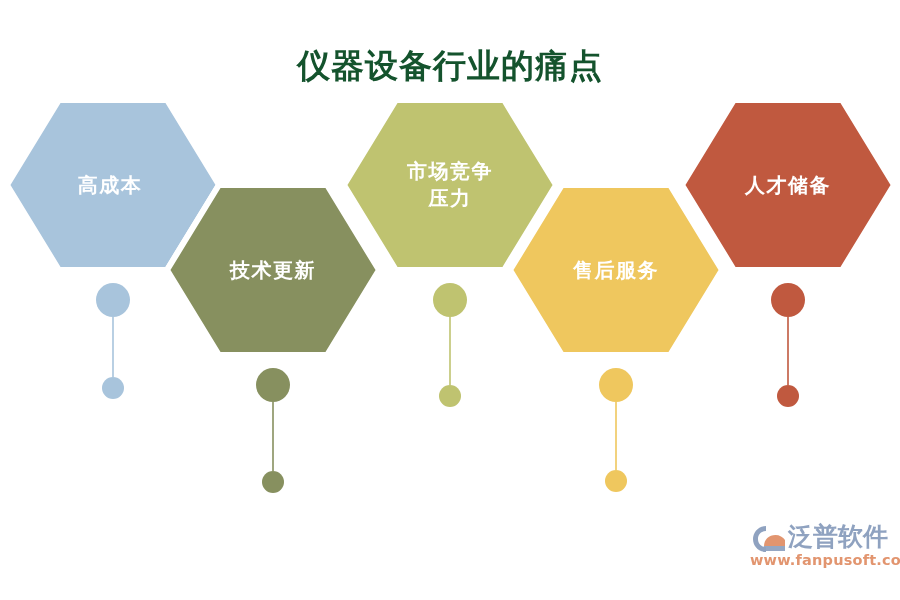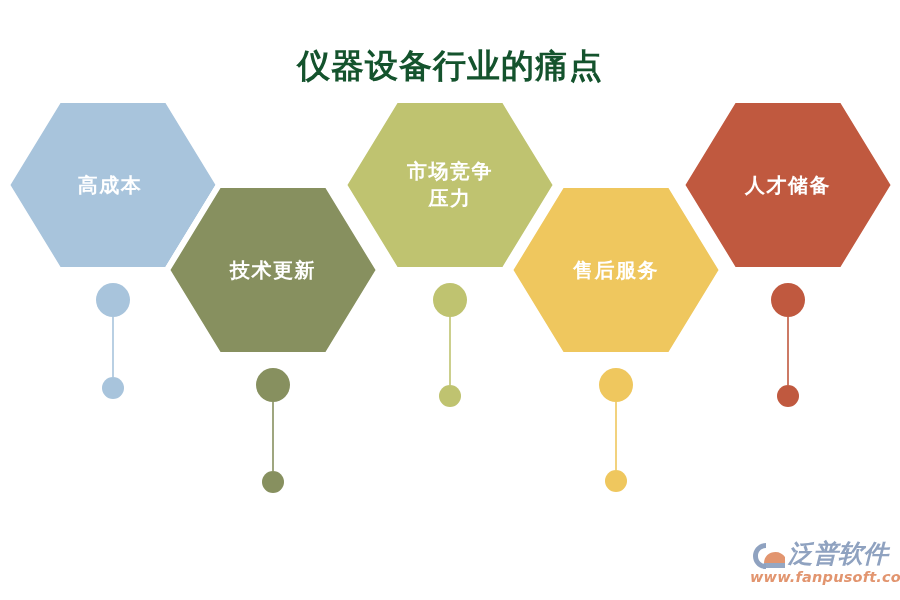--- a/index.html
+++ b/index.html
@@ -46,24 +46,23 @@
     font-size: 20px;
     font-weight: 700;
     line-height: 1.35;
     letter-spacing: 1.5px;
     pointer-events: none;
     white-space: pre-line;
   }
   #logo {
     position: absolute;
     right: 12px;
-    bottom: 5px;
+    bottom: 22px;
     width: 140px;
     height: 62px;
-    font-style: italic;
   }
   .logo-mark {
     position: absolute;
     left: 4px;
     top: 8px;
     width: 34px;
     height: 30px;
   }
   .logo-word {
     position: absolute;

